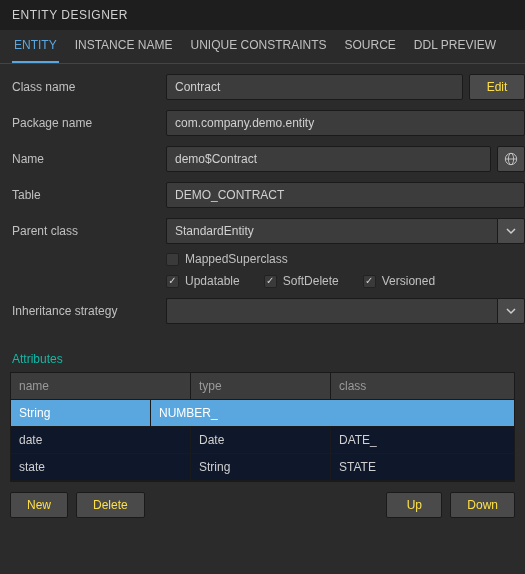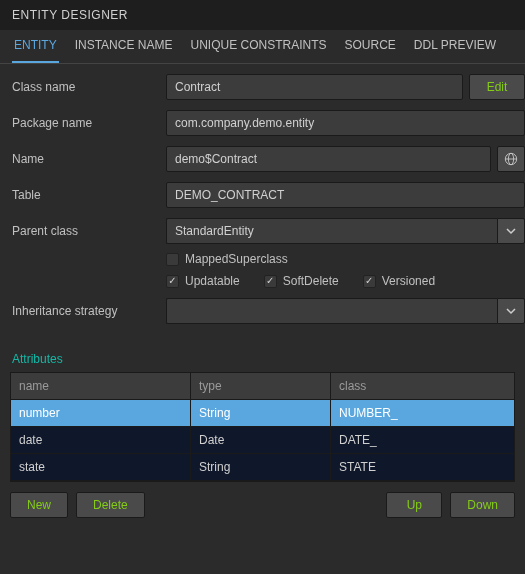--- a/index.html
+++ b/index.html
@@ -64,21 +64,21 @@
     height: 26px;
     padding: 0 8px;
     font-size: 12px;
     display: flex;
     align-items: center;
     border-radius: 2px;
   }
   .btn {
     background: #4a4a4a;
     border: 1px solid #1a1a1a;
-    color: #84cc16;
+    color: #fde047;
     height: 26px;
     padding: 0 16px;
     font-size: 12px;
     display: flex;
     align-items: center;
     justify-content: center;
     border-radius: 2px;
     cursor: pointer;
     min-width: 56px;
   }
@@ -270,21 +270,20 @@
 
 <div class="attr-title">Attributes</div>
 
 <div class="table">
   <div class="thead">
     <div class="cell c1">name</div>
     <div class="cell c2">type</div>
     <div class="cell c3">class</div>
   </div>
   <div class="trow selected">
-    <div class="cell c1">number</div>
     <div class="cell c2">String</div>
     <div class="cell c3">NUMBER_</div>
   </div>
   <div class="trow">
     <div class="cell c1">date</div>
     <div class="cell c2">Date</div>
     <div class="cell c3">DATE_</div>
   </div>
   <div class="trow">
     <div class="cell c1">state</div>

